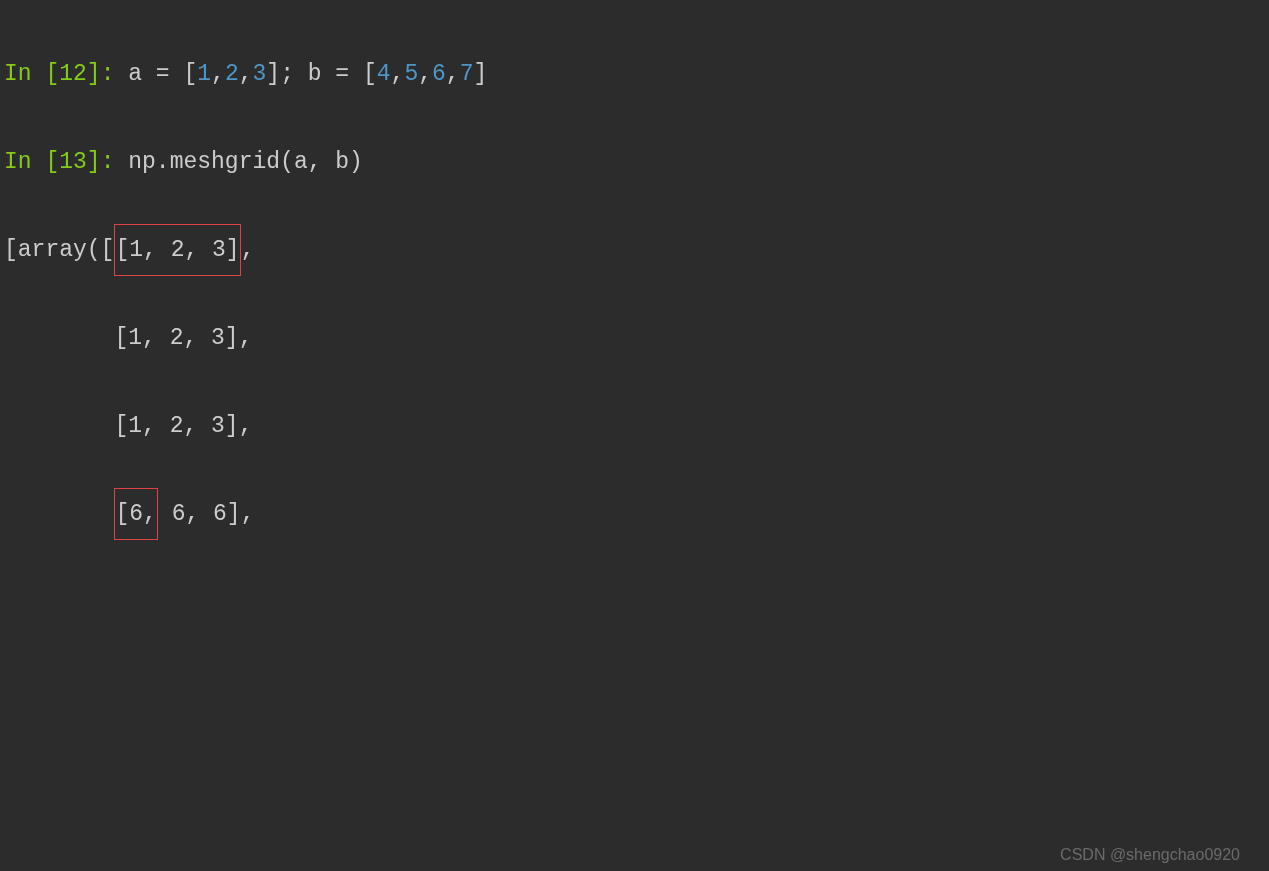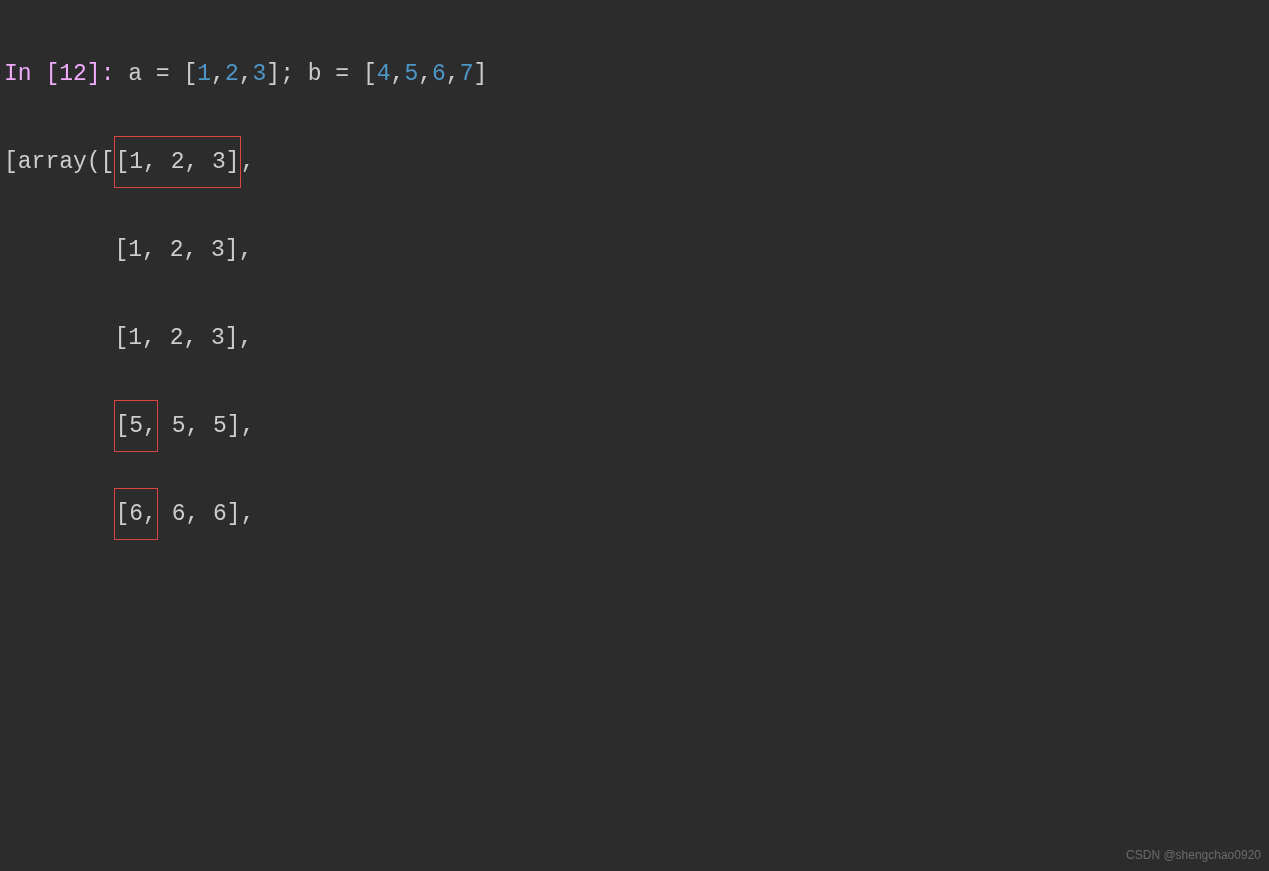--- a/index.html
+++ b/index.html
@@ -1,32 +1,32 @@
 <!DOCTYPE html>
 <html><head>
 <meta charset="utf-8">
 <style>
 html,body{margin:0;padding:0;width:1269px;height:871px;background:#2c2c2c;color:#cccccc;font-family:'Consolas','Menlo','Courier New',monospace;font-size:23px;line-height:44px;overflow:hidden}
 .console{padding:8px 0 0 4px;white-space:pre}
-.gr{color:#f0abfc}
+.gr{color:#84cc16}
 .rd{color:#cc7832}
 .nb{color:#4e96c6}
 .w{color:#cccccc}
 .box{border:1.5px solid #d44; padding:12px 0}
-.wm{position:absolute;right:8px;bottom:6px;font-size:12px;color:rgba(220,220,220,.35);font-family:Arial,sans-serif;line-height:20px}
+.wm{position:absolute;right:29px;bottom:6px;font-size:16px;color:rgba(220,220,220,.35);font-family:Arial,sans-serif;line-height:20px}
 </style>
 </head>
 <body>
 
 <div class="console">
 <div><span class="gr"><span>In [</span><span>12</span><span>]: </span></span><span class="w">a = [</span><span class="nb">1</span><span class="w">,</span><span class="nb">2</span><span class="w">,</span><span class="nb">3</span><span class="w">]; b = [</span><span class="nb">4</span><span class="w">,</span><span class="nb">5</span><span class="w">,</span><span class="nb">6</span><span class="w">,</span><span class="nb">7</span><span class="w">]</span></div>
+<div><span class="gr"><span>In [</span><span>13</span><span>]: </span></span><span class="w">np.meshgrid(a, b)</span></div>
 <div><span>[array([</span><span class="box">[1, 2, 3]</span><span>,</span></div>
 <div>        [1, 2, 3],</div>
 <div>        [1, 2, 3],</div>
-<div>        <span class="box">[5,</span><span> 5, 5],</span></div>
 <div>        <span class="box">[6,</span><span> 6, 6],</span></div>
 
 
 
 
 
 
 
 
 

